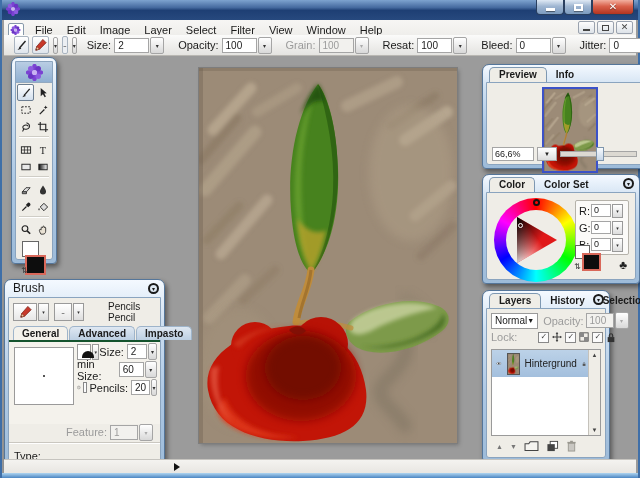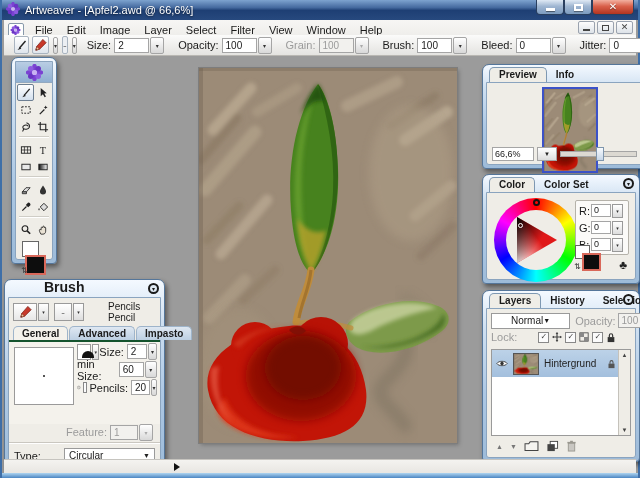--- a/index.html
+++ b/index.html
@@ -56,21 +56,21 @@
   
   .canvas-svg{position:absolute;left:197px;top:68px;outline:1px solid #7d7d7d;box-shadow:2px 2px 4px rgba(0,0,0,.25);}
 
   
   .panel{position:absolute;border:1px solid #55769a;border-radius:7px 7px 4px 4px;
     background:linear-gradient(180deg,#f4f9ff 0%,#cfe0f1 22%,#adc8e4 60%,#9dbbd9 100%);
     box-shadow:2px 3px 5px rgba(0,0,0,.45);box-sizing:border-box;}
   .panel-header{position:relative;height:17px;display:flex;align-items:flex-end;padding:0 4px 0 6px;}
   .ptab{font-size:10px;font-weight:bold;padding:1px 9px 2px;border-radius:5px 5px 0 0;white-space:nowrap;}
   .ptab.active{background:#efede7;border:1px solid #7e98b2;border-bottom:none;}
-  .ptitle{font-size:14px;font-weight:bold;padding:0 2px 2px;margin-left:31px;}
+  .ptitle{font-size:12px;font-weight:normal;padding:0 2px 2px;}
   .pmenu{position:absolute;right:5px;top:3px;width:11px;height:11px;border-radius:50%;border:2px solid #1a1a1a;
     box-sizing:border-box;display:flex;align-items:center;justify-content:center;font-size:6px;color:#1a1a1a;background:#dfe9f3;}
   .panel-body{position:absolute;left:3px;right:3px;top:17px;bottom:3px;background:#efede7;
     border:1px solid #8aa4bf;border-radius:0 0 3px 3px;box-sizing:border-box;}
 
   
   .toolbox{left:9px;top:57px;width:46px;height:207px;}
   .toolbox .panel-body{top:3px;}
   .tb-logo{height:20px;background:linear-gradient(#b9cde4,#8fafd1);display:flex;align-items:center;justify-content:center;border-bottom:1px solid #93a9c0;}
   .tool-grid{display:grid;grid-template-columns:1fr 1fr;padding:1px 1px;}
@@ -101,21 +101,21 @@
   .bp-preview::after{content:"";position:absolute;left:28px;top:27px;width:2px;height:2px;background:#555;}
   .tipchip{width:20px;height:14px;background:#fff;border:1px solid #9a9a9a;position:relative;}
   .tipchip::after{content:"";position:absolute;left:4px;bottom:1px;width:12px;height:7px;background:#111;border-radius:12px 12px 0 0;}
   .bp-fields{position:absolute;left:68px;top:2px;right:3px;}
   .bp-frow{display:flex;align-items:center;justify-content:flex-end;margin-bottom:3px;height:15px;}
   .bp-frow .lbl{margin-right:3px;}
   .bp-frow .val-box{width:20px;}
   .lk-cb{width:9px;height:9px;border:1px solid #888;background:#fbfbfb;font-size:8px;line-height:8px;text-align:center;color:#444;margin-right:2px;}
   .bp-feature{display:flex;align-items:center;justify-content:flex-end;padding:0 3px;height:16px;}
   .bp-sep{border-top:1px solid #cac7c0;box-shadow:0 1px 0 #fff;margin:2px 0 3px;}
-  .bp-selrow{display:flex;align-items:center;padding:1px 5px;height:17px;}
+  .bp-selrow{display:flex;align-items:center;padding:1px 5px;height:17px;gap:38px;}
   .bp-selrow .lbl{width:50px;}
   .sel-box{flex:1;height:14px;background:#fff;border:1px solid #9a9a9a;display:flex;align-items:center;
     padding:0 4px;font-size:10px;justify-content:space-between;}
   .sel-box .caret{font-size:7px;color:#222;}
 
   
   .previewpanel{left:480px;top:64px;width:188px;height:105px;}
   .pv-thumb{position:absolute;left:55px;top:4px;border:2px solid #3c52c8;}
   .pv-zoomrow{position:absolute;left:3px;right:3px;bottom:3px;height:15px;display:flex;align-items:center;gap:3px;padding:0 2px;}
   .pv-zoomval{width:36px;height:12px;background:#fff;border:1px solid #a5a5a5;font-size:9px;line-height:12px;padding:0 2px;}
@@ -135,23 +135,23 @@
   .rgb-row{display:flex;align-items:center;margin-bottom:4px;height:13px;}
   .rgb-row:last-child{margin-bottom:0;}
   .rgb-row .lbl{width:12px;}
   .rgb-val{width:14px;height:11px;background:#fff;border:1px solid #a5a5a5;font-size:9px;line-height:11px;padding:0 2px;}
   .rgb-row .mini-drop{height:12px;}
   .cp-swatches{position:absolute;right:28px;bottom:6px;width:30px;height:28px;}
   .cp-swatches .sw-fg{width:13px;height:12px;}
   .cp-swatches .sw-bg{width:15px;height:14px;}
   .club-icon{position:absolute;right:8px;bottom:7px;font-size:12px;color:#222;}
 
-  .layerspanel{left:480px;top:290px;width:158px;height:172px;}
+  .layerspanel{left:480px;top:290px;width:128px;height:172px;}
   .ly-row1{display:flex;align-items:center;padding:3px 4px 2px;gap:2px;}
-  .ly-blend{width:88px;height:14px;background:#fff;border:1px solid #9a9a9a;display:flex;align-items:center;justify-content:space-between;padding:0 19px;font-size:10px;}
+  .ly-blend{width:88px;height:14px;background:#fff;border:1px solid #9a9a9a;display:flex;align-items:center;justify-content:space-between;padding:0 3px;font-size:10px;}
   .ly-opacity{display:flex;align-items:center;margin-left:3px;}
   .ly-opacity .lbl{color:#9b9b9b;margin-right:2px;}
   .ly-opacity .val-box{width:20px;color:#9b9b9b;background:#f2f1ee;}
   .ly-lockrow{display:flex;align-items:center;padding:0 4px 3px;gap:3px;}
   .ly-lockrow .lbl{color:#9b9b9b;margin-right:18px;}
   .lk-grp{display:flex;align-items:center;gap:1px;}
   .ly-list{position:absolute;left:4px;right:4px;top:40px;bottom:21px;background:#fff;border:1px solid #9a9a9a;}
   .ly-scroll{position:absolute;right:0;top:0;bottom:0;width:12px;background:#efede7;border-left:1px solid #c5c2bb;
     display:flex;flex-direction:column;justify-content:space-between;align-items:center;font-size:6px;color:#444;padding:2px 0;box-sizing:border-box;}
   .layer-row{position:absolute;left:0;right:10px;top:0;height:27px;background:linear-gradient(#bcd2e8,#a3bfdd);
@@ -258,21 +258,20 @@
 </svg>
 
 <div class="app">
 
   <div class="titlebar">
     <span class="app-icon">
       <svg width="14" height="14" viewBox="0 0 16 16">
           <use href="#flower"></use>
         </svg>
     </span>
-    <span class="title-text">Artweaver - [Apfel2.awd @ 66,6%]</span>
     <div class="win-controls">
       <div class="wbtn">
           <span class="glyph-bar" style="align-self:flex-end;margin-bottom:3px"></span>
         </div>
       <div class="wbtn">
           <span class="glyph-box"></span>
         </div>
       <div class="wbtn close">
           <span class="glyph-x">✕</span>
         </div>
@@ -338,21 +337,21 @@
       <span class="drop-btn">▾</span>
     </div>
     <div class="tb-sep"></div>
     <div class="tb-field disabled">
       <span class="lbl">Grain:</span>
       <span class="val-box">100</span>
       <span class="drop-btn">▾</span>
     </div>
     <div class="tb-sep"></div>
     <div class="tb-field">
-      <span class="lbl">Brush:</span>
+      <span class="lbl">Resat:</span>
       <span class="val-box">100</span>
       <span class="drop-btn">▾</span>
     </div>
     <div class="tb-sep"></div>
     <div class="tb-field">
       <span class="lbl">Bleed:</span>
       <span class="val-box">0</span>
       <span class="drop-btn">▾</span>
     </div>
     <div class="tb-sep"></div>
@@ -532,24 +531,20 @@
         </div>
       </div>
       <div class="bp-feature disabled tb-field">
         <span class="lbl">Feature:</span>
         <span class="val-box" style="width:20px">1</span>
         <span class="drop-btn">▾</span>
       </div>
       <div class="bp-sep"></div>
       <div class="bp-selrow">
         <span class="lbl">Type:</span>
-        <span class="sel-box">
-          <span>Circular</span>
-            <span class="caret">▼</span>
-        </span>
       </div>
       <div class="bp-selrow">
         <span class="lbl">Method:</span>
         <span class="sel-box">
           <span>Mild Cover</span>
             <span class="caret">▼</span>
         </span>
       </div>
 
     </div>

